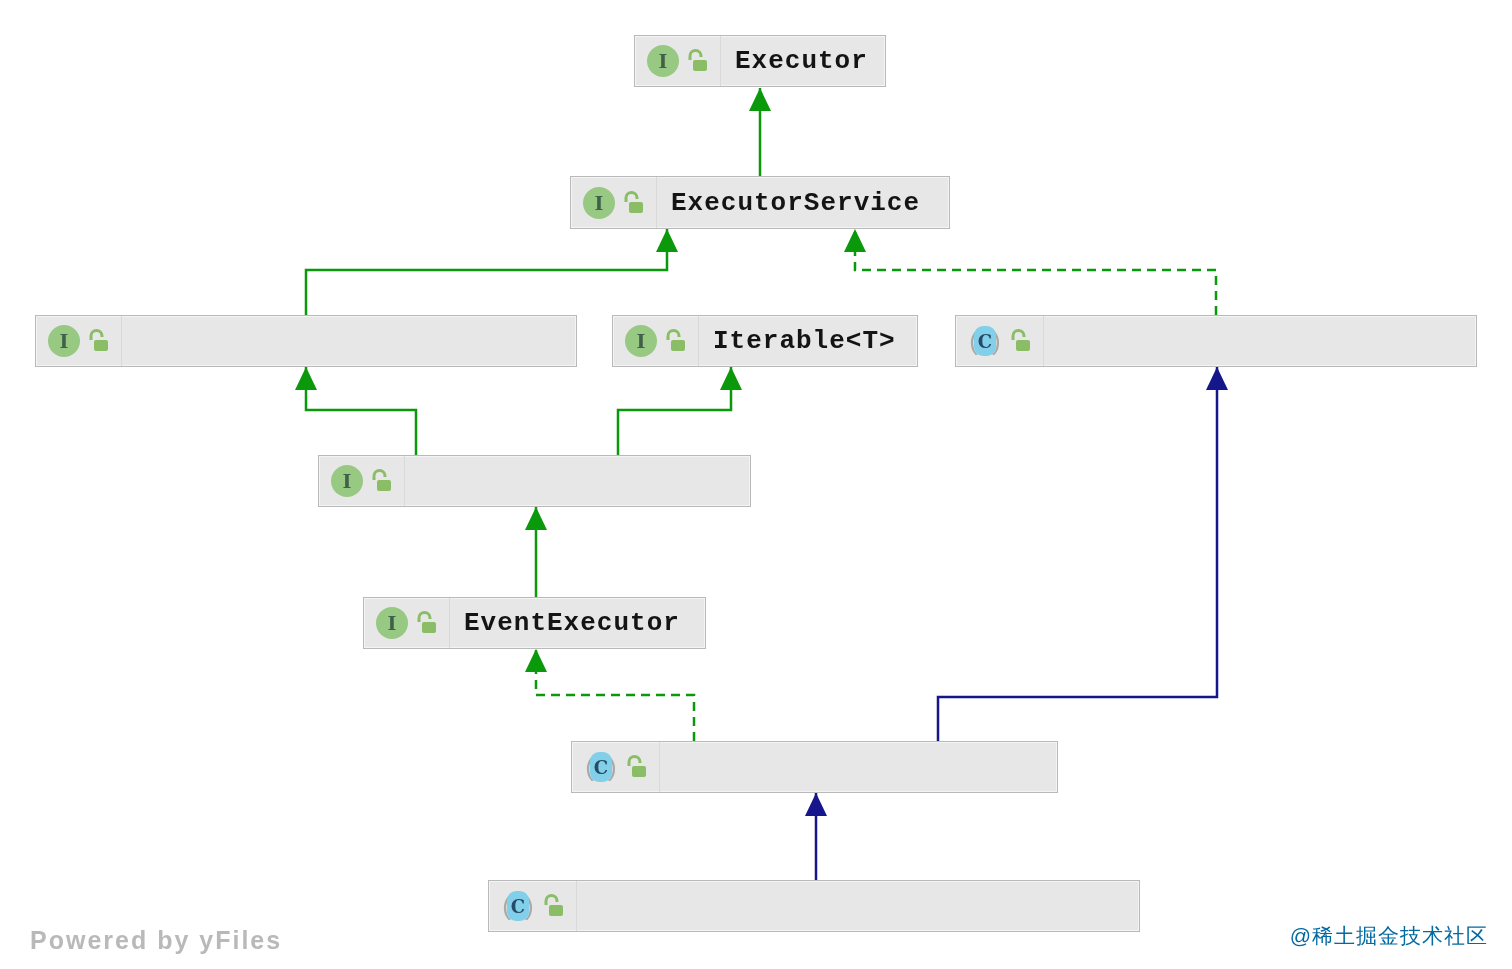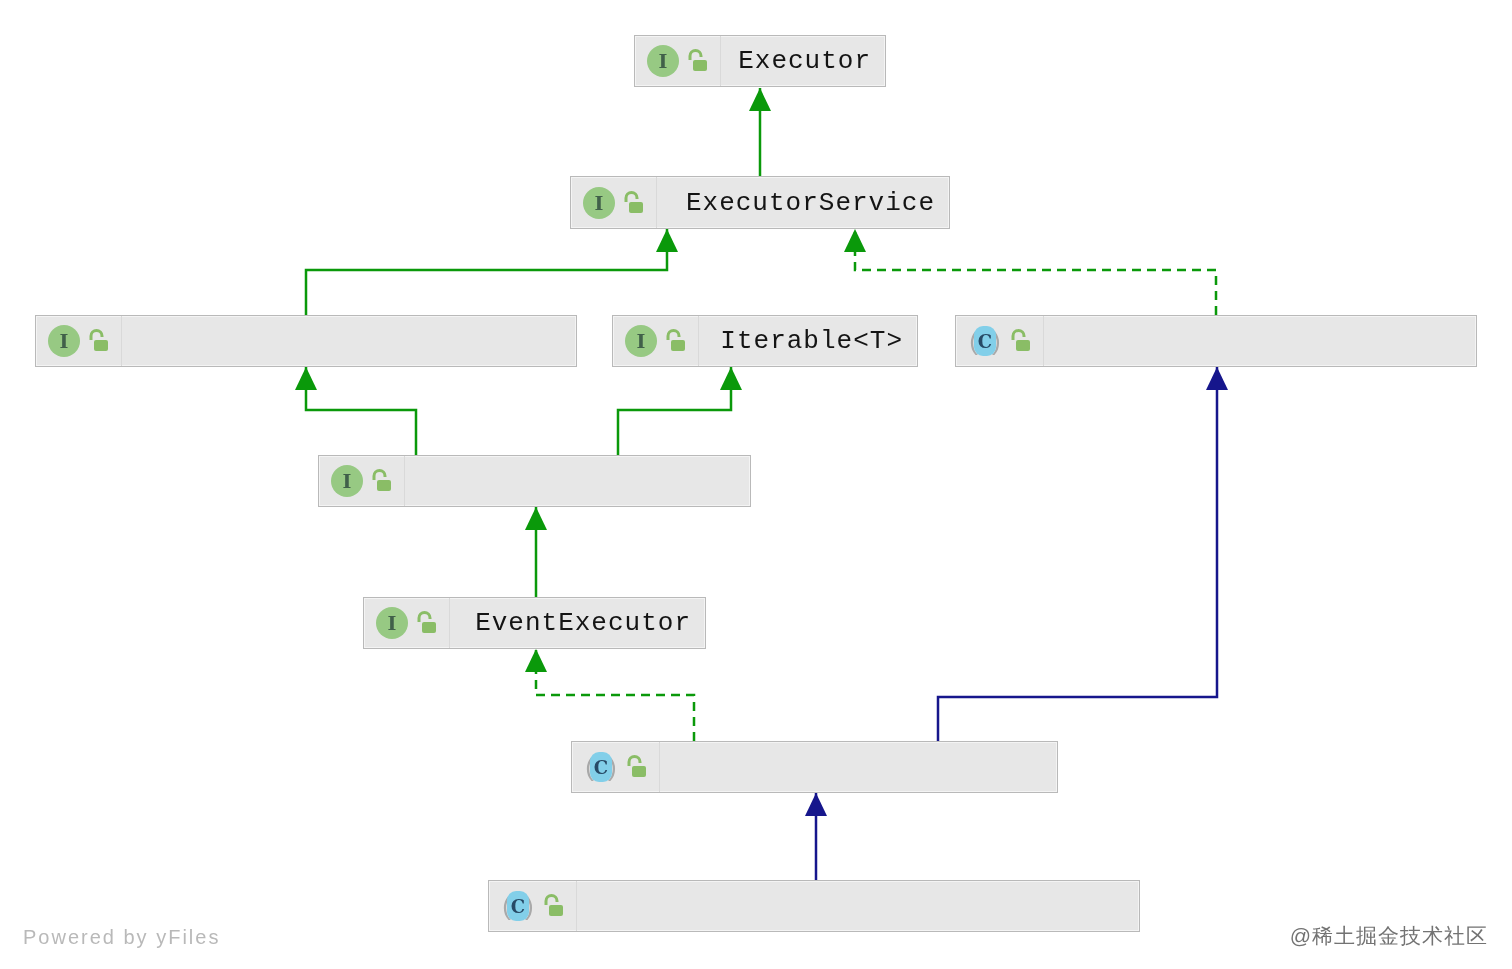--- a/index.html
+++ b/index.html
@@ -5,23 +5,23 @@
   html,body{margin:0;padding:0;background:#ffffff;}
   #canvas{position:relative;width:1512px;height:969px;background:#ffffff;overflow:hidden;
           font-family:"Liberation Sans", sans-serif;}
   #edge-layer{position:absolute;left:0;top:0;width:1512px;height:969px;}
 
   .node{position:absolute;display:flex;align-items:center;
         background:#e7e7e7;border:1px solid #b9b9b9;box-sizing:border-box;
         box-shadow:0 0 0 1px #f4f4f4 inset;}
   .node .icons{display:flex;align-items:center;gap:7px;padding:0 10px 0 12px;
         height:100%;border-right:1px solid #d9d9d9;}
-  .node .label{flex:1;text-align:right;
+  .node .label{flex:1;text-align:left;
         font-family:"Liberation Mono","DejaVu Sans Mono",monospace;
-        font-weight:400;font-size:26px;color:#141414;letter-spacing:1px;
+        font-weight:700;font-size:26px;color:#141414;letter-spacing:1px;
         white-space:nowrap;padding:0 14px;}
 
   
   #n-executor{left:634px;top:35px;width:252px;height:52px;}
   #n-executor-service{left:570px;top:176px;width:380px;height:53px;}
   #n-scheduled-executor-service{left:35px;top:315px;width:542px;height:52px;}
   #n-iterable{left:612px;top:315px;width:306px;height:52px;}
   #n-abstract-executor-service{left:955px;top:315px;width:522px;height:52px;}
   #n-event-executor-group{left:318px;top:455px;width:433px;height:52px;}
   #n-event-executor{left:363px;top:597px;width:343px;height:52px;}
@@ -35,23 +35,23 @@
   
   .cl-icon{position:relative;width:34px;height:32px;display:flex;align-items:center;justify-content:center;}
   .cl-icon .paren{font-size:26px;color:#a9a9a9;font-family:"Liberation Sans",sans-serif;
         line-height:1;font-weight:400;}
   .cl-icon .cbody{width:22px;height:30px;margin:0 -4px;border-radius:9px;background:#82cfe9;
         display:flex;align-items:center;justify-content:center;z-index:1;
         font-family:"DejaVu Serif",serif;font-weight:700;font-size:18px;color:#274a66;}
   
   .lock-icon{width:24px;height:26px;display:block;}
 
-  .powered{position:absolute;left:23px;top:926px;font-size:20px;color:#b9b9b9;
-        font-family:"Liberation Sans",sans-serif;letter-spacing:2px;}
-  .watermark{position:absolute;right:24px;top:922px;font-size:21px;color:#737373;
+  .powered{position:absolute;left:30px;top:926px;font-size:25px;color:#b9b9b9;
+        font-family:"Liberation Sans",sans-serif;letter-spacing:2px;font-weight:bold;}
+  .watermark{position:absolute;right:24px;top:922px;font-size:21px;color:#0369a1;
         font-family:"Liberation Sans",sans-serif;letter-spacing:1px;}
 </style>
 </head>
 <body>
 
 <div id="canvas">
 
   <svg id="edge-layer" width="1512" height="969" viewBox="0 0 1512 969">
       <polyline points="760,176 760,88" fill="none" stroke="#0a990a" stroke-width="2.5"></polyline>
       <polygon points="760,88 749,111 771,111" fill="#0a990a"></polygon>

